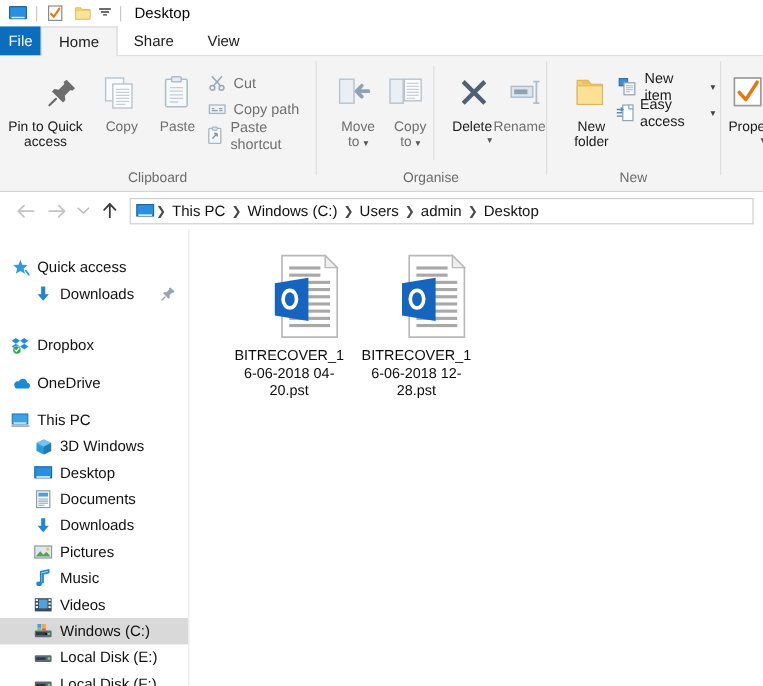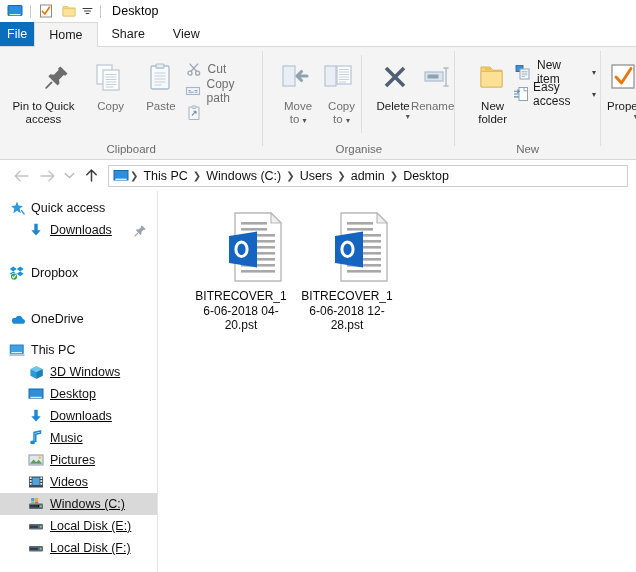--- a/index.html
+++ b/index.html
@@ -97,22 +97,22 @@
     padding-top:6px; overflow:hidden; position:relative;
   }
   .navitem {
     height:22px; display:flex; align-items:center; cursor:default;
     position:relative; white-space:nowrap;
   }
   .navitem.sel { background:#d9d9d9; }
   .navitem .nico { width:18px; height:16px; display:flex; align-items:center; justify-content:center; flex:0 0 18px; }
   .navitem .nlabel { font-size:12.5px; color:#111; margin-left:5px; }
   .navitem .pin { position:absolute; right:10px; top:4px; }
-  .lvl0 { padding-left:8px; }
-  .lvl1 { padding-left:27px;text-decoration:underline; }
+  .lvl0 { padding-left:8px;margin-top:15px; }
+  .lvl1 { padding-left:27px; }
 
   .content { flex:1; background:#fff; position:relative; padding-top:10px; }
   .filegrid { display:flex; flex-wrap:wrap; padding-left:32px; padding-top:8px; }
   .fileitem {
     width:100px; display:flex; flex-direction:column; align-items:flex-end;
     margin-right:6px; cursor:default;
   }
   .fileitem .ficon { width:64px; height:76px; display:flex; align-items:center; justify-content:center; }
   .fileitem .fname {
     font-size:12px; color:#0d0d0d; text-align:center; line-height:14.5px;
@@ -227,20 +227,21 @@
             <span class="slabel">Copy path</span>
           </div>
           <div class="smallbtn">
             <span class="sico">
               <svg width="16" height="16" viewBox="0 0 16 16">
                   <rect x="3" y="2" width="10" height="12.5" rx=".8" fill="#f6f9fb" stroke="#a7b6c4" stroke-width="1.1"></rect>
                   <rect x="6" y="1" width="4" height="2.4" rx=".6" fill="#e3ebf2" stroke="#a7b6c4" stroke-width="1"></rect>
                   <path d="M6 10.5 L10 6.2 M10 6.2 h-2.6 M10 6.2 v2.6" stroke="#7f8f9f" stroke-width="1.15" fill="none"></path>
                 </svg>
             </span>
+            <span class="slabel">Paste shortcut</span>
           </div>
         </div>
       </div>
       <div class="glabel">Clipboard</div>
     </div>
 
     <div class="gsep"></div>
 
     <div class="rgroup" style="width:191px">
       <div class="gcontent" style="padding-left:6px">
@@ -435,21 +436,21 @@
                 <path d="M11.2 6.4 L14.7 8.8 L11.2 11.2 L7.7 8.8 Z"></path>
               </g>
               <circle cx="5.1" cy="11.6" r="3.5" fill="#ffffff"></circle>
               <circle cx="5.1" cy="11.6" r="3.1" fill="#2ca84b"></circle>
               <path d="M3.5 11.6 L4.6 12.8 L6.8 10.2" fill="none" stroke="#fff" stroke-width="1.1" stroke-linecap="round" stroke-linejoin="round"></path>
             </svg>
         </span>
         <span class="nlabel">Dropbox</span>
       </div>
 
-      <div class="navitem lvl0" style="margin-top:24px">
+      <div class="navitem lvl0" style="margin-top:9px">
         <span class="nico">
           <svg width="17" height="14" viewBox="0 0 17 14">
               <path d="M4.6 11.8 h8.8 c1.6 0 2.6-1.1 2.6-2.4 0-1.3-1-2.3-2.3-2.4 -.15-1.9-1.7-3.3-3.6-3.3 -1.5 0-2.8 .9-3.35 2.2 -.3-.1-.6-.15-.95-.15 -1.6 0-2.9 1.25-2.9 2.85 0 1.75 1.25 3.2 1.7 3.2 z" fill="#1a8ad4"></path>
             </svg>
         </span>
         <span class="nlabel">OneDrive</span>
       </div>
 
       <div class="navitem lvl0" style="margin-top:9px">
         <span class="nico">
@@ -476,49 +477,61 @@
       <div class="navitem lvl1">
         <span class="nico">
           <svg width="16" height="14" viewBox="0 0 16 14">
               <rect x="1" y="2" width="14" height="9.2" fill="#2a8fe0" stroke="#1769a8" stroke-width="1"></rect>
               <rect x="2.3" y="9.8" width="11.4" height="1.4" fill="#ffffff" opacity=".85"></rect>
             </svg>
         </span>
         <span class="nlabel">Desktop</span>
       </div>
 
+      <div class="navitem lvl1">
+        <span class="nico">
+          <svg width="14" height="16" viewBox="0 0 14 16">
+              <rect x="1.5" y="1" width="11" height="14" fill="#fbfdfe" stroke="#8a9aa8" stroke-width="1"></rect>
+              <rect x="3" y="2.6" width="8" height="3.2" fill="#4f9fd4"></rect>
+              <g stroke="#8fa3b4" stroke-width=".9">
+                <path d="M3 7.8h8M3 9.6h8M3 11.4h8M3 13.1h5"></path>
+              </g>
+            </svg>
+        </span>
+        <span class="nlabel">Documents</span>
+      </div>
 
       <div class="navitem lvl1">
         <span class="nico">
           <svg width="16" height="16" viewBox="0 0 16 16">
               <path d="M6.3 1.8 h3.4 v6.4 h3 L8 13.6 L3.3 8.2 h3 Z" fill="#1c86d8"></path>
             </svg>
         </span>
         <span class="nlabel">Downloads</span>
-      </div>
-
-      <div class="navitem lvl1">
-        <span class="nico">
-          <svg width="14" height="16" viewBox="0 0 14 16">
-              <path d="M5 12.2 V2.4 L11.5 1 V3.2 L6.8 4.2 V12" fill="none" stroke="#1c86d8" stroke-width="1.5"></path>
-              <ellipse cx="3.6" cy="12.4" rx="2.4" ry="1.9" fill="#1c86d8"></ellipse>
-            </svg>
-        </span>
-        <span class="nlabel">Music</span>
       </div>
 
       <div class="navitem lvl1">
         <span class="nico">
           <svg width="16" height="14" viewBox="0 0 16 14">
               <rect x="1" y="2" width="14" height="10" fill="#dfe8ef" stroke="#8a9aa8" stroke-width="1"></rect>
               <path d="M1.8 10.8 L5.6 6.4 L8.2 9.2 L10.6 6.8 L14.2 10.8 Z" fill="#5f9e55"></path>
               <circle cx="11.8" cy="4.6" r="1.3" fill="#f2c14b"></circle>
             </svg>
         </span>
         <span class="nlabel">Pictures</span>
+      </div>
+
+      <div class="navitem lvl1">
+        <span class="nico">
+          <svg width="14" height="16" viewBox="0 0 14 16">
+              <path d="M5 12.2 V2.4 L11.5 1 V3.2 L6.8 4.2 V12" fill="none" stroke="#1c86d8" stroke-width="1.5"></path>
+              <ellipse cx="3.6" cy="12.4" rx="2.4" ry="1.9" fill="#1c86d8"></ellipse>
+            </svg>
+        </span>
+        <span class="nlabel">Music</span>
       </div>
 
       <div class="navitem lvl1">
         <span class="nico">
           <svg width="16" height="14" viewBox="0 0 16 14">
               <rect x="1" y="1.5" width="14" height="11" fill="#3a4a5a"></rect>
               <g fill="#fff">
                 <rect x="1.8" y="2.3" width="1.8" height="1.6"></rect>
                 <rect x="1.8" y="5.2" width="1.8" height="1.6"></rect>
                 <rect x="1.8" y="8.1" width="1.8" height="1.6"></rect>

